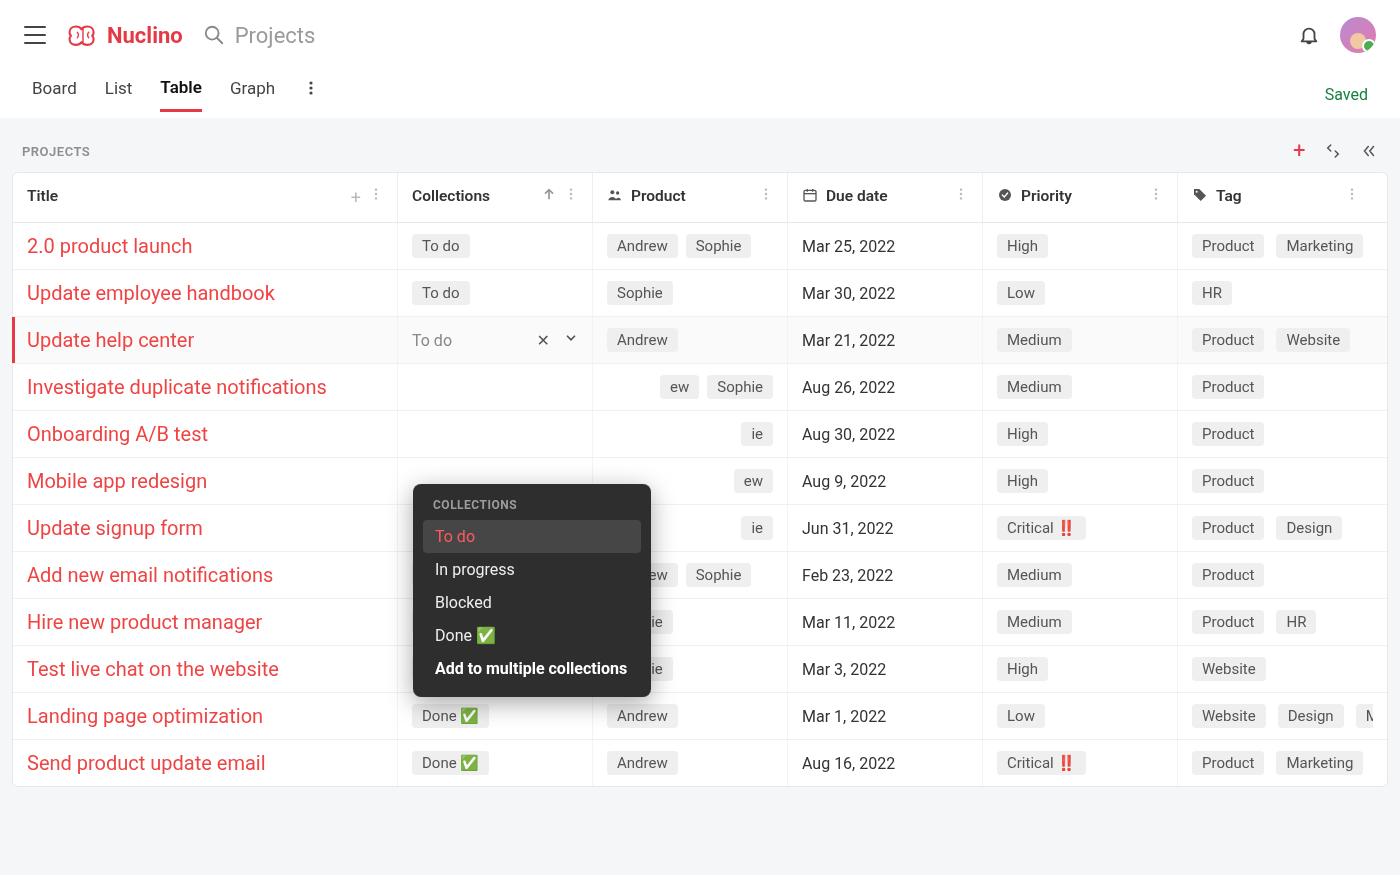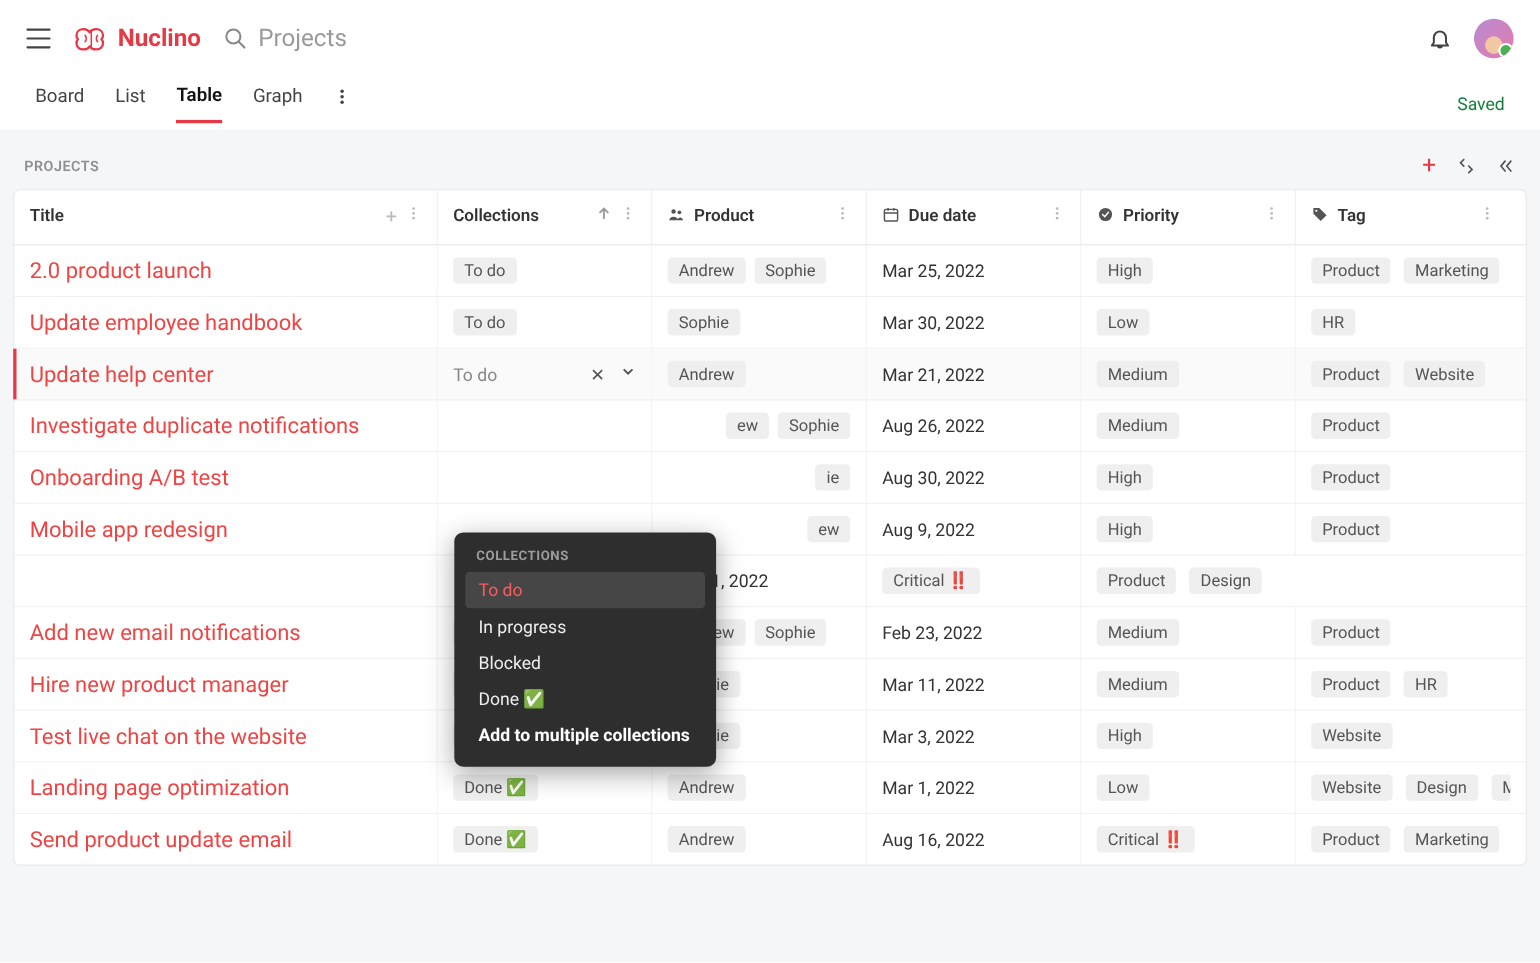--- a/index.html
+++ b/index.html
@@ -396,20 +396,21 @@
           </div>
           <div class="td">Aug 9, 2022</div>
           <div class="td">
             <span class="chip">High</span>
           </div>
           <div class="td tags-cell">
             <span class="chip">Product</span>
           </div>
         </div>
         <div class="trow">
+          <div class="td title">Update signup form</div>
           <div class="td"></div>
           <div class="td" style="justify-content: flex-end; padding-left: 0px;">
             <span class="chip" style="margin-left: auto;">ie</span>
           </div>
           <div class="td">Jun 31, 2022</div>
           <div class="td">
             <span class="chip critical">Critical</span>
           </div>
           <div class="td tags-cell">
             <span class="chip">Product</span>

